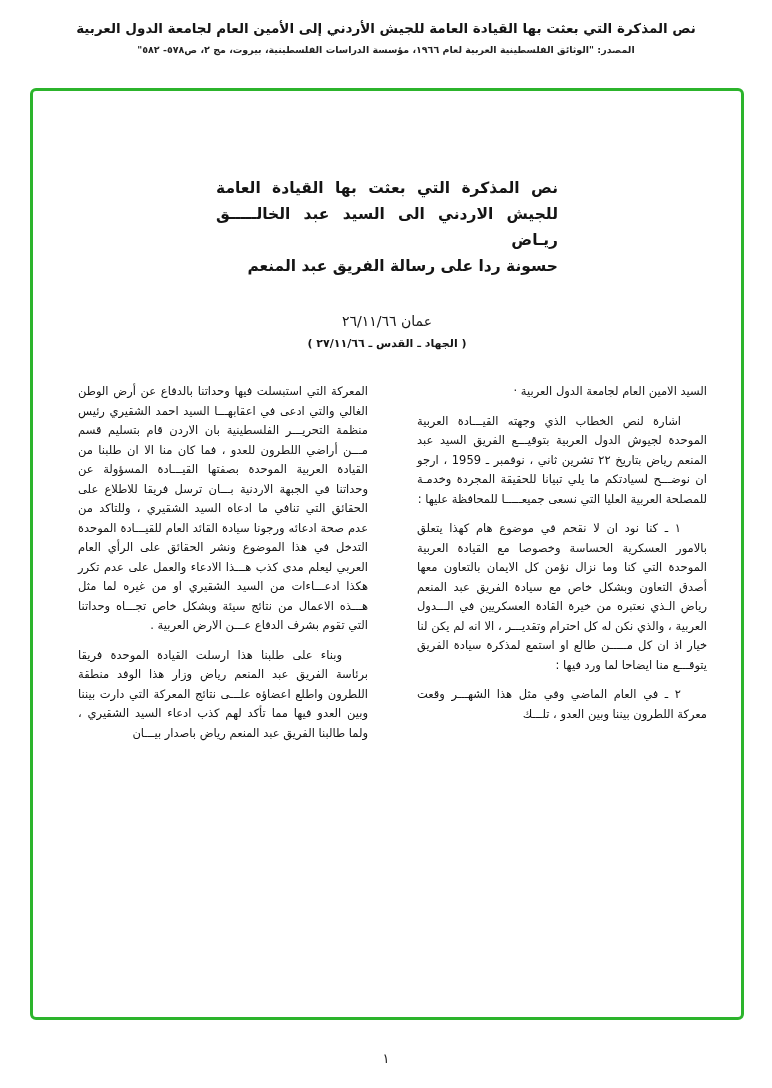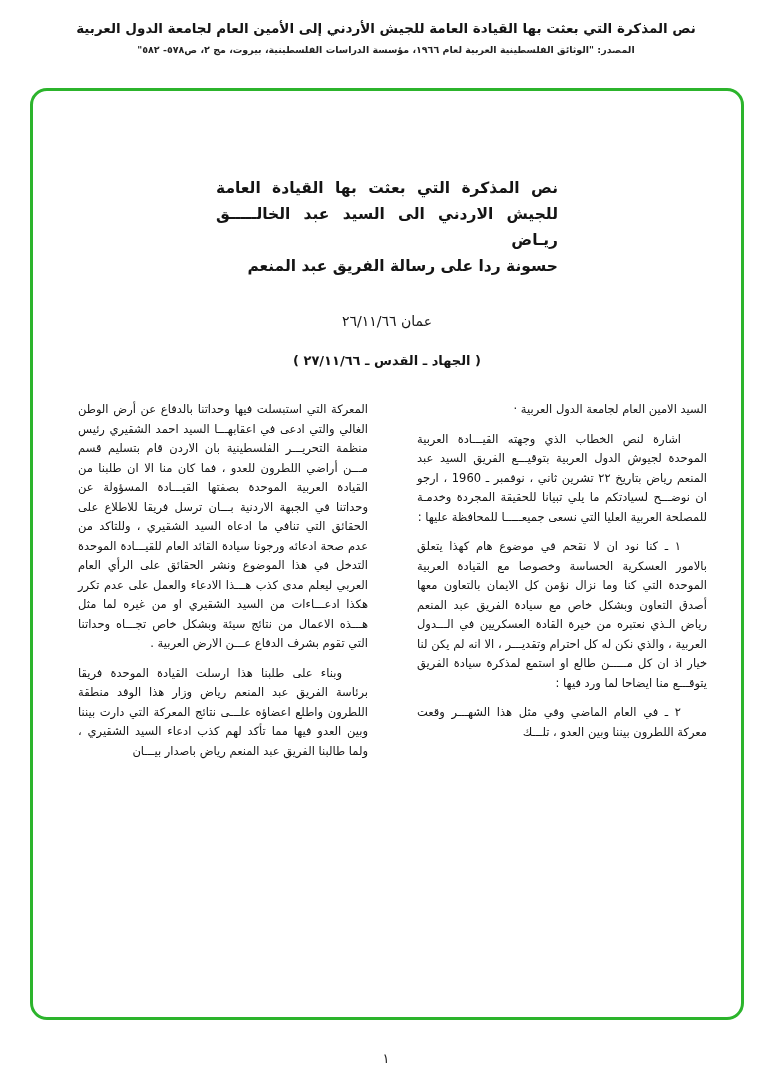--- a/index.html
+++ b/index.html
@@ -20,42 +20,42 @@
   }
   .header-source {
     margin-top:6px;
     font-size:9.5px; font-weight:bold; color:#222;
   }
   .frame {
     position:absolute;
     left:30px; top:88px;
     width:714px; height:932px;
     border:3px solid var(--frame-green, #2cb42c);
-    border-radius:17px;
+    border-radius:6px;
     background:#fff;
     padding:84px 34px 20px 34px;
   }
   .doc-title {
     width:342px;
     margin:0 auto;
     font-size:15.5px; font-weight:bold;
     line-height:26px;
   }
   .doc-title-line { text-align:justify; text-align-last:justify; }
   .doc-title-line:last-child { text-align-last:right; }
   .dateline {
     margin-top:34px;
     text-align:center;
     font-size:14px; font-weight:normal;
     letter-spacing:1px;
   }
   .publine {
-    margin-top:24px;
+    margin-top:8px;
     text-align:center;
-    font-size:13px; font-weight:bold;
+    font-size:11px; font-weight:bold;
   }
   .columns {
     margin-top:32px;
     display:flex;
     gap:38px;
   }
   .col { flex:1 1 0; min-width:0; }
   .para {
     font-size:11.5px;
     line-height:19.5px;
@@ -91,21 +91,21 @@
       <div class="doc-title-line">حسونة ردا على رسالة الفريق عبد المنعم</div>
     </div>
 
     <div class="dateline">عمان ٢٦/١١/٦٦</div>
     <div class="publine">( الجهاد ـ القدس ـ ٢٧/١١/٦٦ )</div>
 
     <div class="columns">
 
       <div class="col">
         <p class="para">السيد الامين العام لجامعة الدول العربية ·</p>
-        <p class="para indent">اشارة لنص الخطاب الذي وجهته القيـــادة العربية الموحدة لجيوش الدول العربية بتوقيـــع الفريق السيد عبد المنعم رياض بتاريخ ٢٢ تشرين ثاني ، نوفمبر ـ 1960 ، ارجو ان نوضـــح لسيادتكم ما يلي تبيانا للحقيقة المجردة وخدمـة للمصلحة العربية العليا التي نسعى جميعـــــا للمحافظة عليها :</p>
+        <p class="para indent">اشارة لنص الخطاب الذي وجهته القيـــادة العربية الموحدة لجيوش الدول العربية بتوقيـــع الفريق السيد عبد المنعم رياض بتاريخ ٢٢ تشرين ثاني ، نوفمبر ـ 1959 ، ارجو ان نوضـــح لسيادتكم ما يلي تبيانا للحقيقة المجردة وخدمـة للمصلحة العربية العليا التي نسعى جميعـــــا للمحافظة عليها :</p>
         <p class="para indent">١ ـ كنا نود ان لا نقحم في موضوع هام كهذا يتعلق بالامور العسكرية الحساسة وخصوصا مع القيادة العربية الموحدة التي كنا وما نزال نؤمن كل الايمان بالتعاون معها أصدق التعاون وبشكل خاص مع سيادة الفريق عبد المنعم رياض الـذي نعتبره من خيرة القادة العسكريين في الـــدول العربية ، والذي نكن له كل احترام وتقديـــر ، الا انه لم يكن لنا خيار اذ ان كل مـــــن طالع او استمع لمذكرة سيادة الفريق يتوقـــع منا ايضاحا لما ورد فيها :</p>
         <p class="para indent">٢ ـ في العام الماضي وفي مثل هذا الشهـــر وقعت معركة اللطرون بيننا وبين العدو ، تلـــك</p>
       </div>
 
       <div class="col">
         <p class="para">المعركة التي استبسلت فيها وحداتنا بالدفاع عن أرض الوطن الغالي والتي ادعى في اعقابهـــا السيد احمد الشقيري رئيس منظمة التحريـــر الفلسطينية بان الاردن قام بتسليم قسم مـــن أراضي اللطرون للعدو ، فما كان منا الا ان طلبنا من القيادة العربية الموحدة بصفتها القيـــادة المسؤولة عن وحداتنا في الجبهة الاردنية بـــان ترسل فريقا للاطلاع على الحقائق التي تنافي ما ادعاه السيد الشقيري ، وللتاكد من عدم صحة ادعائه ورجونا سيادة القائد العام للقيـــادة الموحدة التدخل في هذا الموضوع ونشر الحقائق على الرأي العام العربي ليعلم مدى كذب هـــذا الادعاء والعمل على عدم تكرر هكذا ادعـــاءات من السيد الشقيري او من غيره لما مثل هـــذه الاعمال من نتائج سيئة وبشكل خاص تجـــاه وحداتنا التي تقوم بشرف الدفاع عـــن الارض العربية .</p>
         <p class="para indent">وبناء على طلبنا هذا ارسلت القيادة الموحدة فريقا برئاسة الفريق عبد المنعم رياض وزار هذا الوفد منطقة اللطرون واطلع اعضاؤه علـــى نتائج المعركة التي دارت بيننا وبين العدو فيها مما تأكد لهم كذب ادعاء السيد الشقيري ، ولما طالبنا الفريق عبد المنعم رياض باصدار بيـــان</p>
       </div>
 
     </div>

